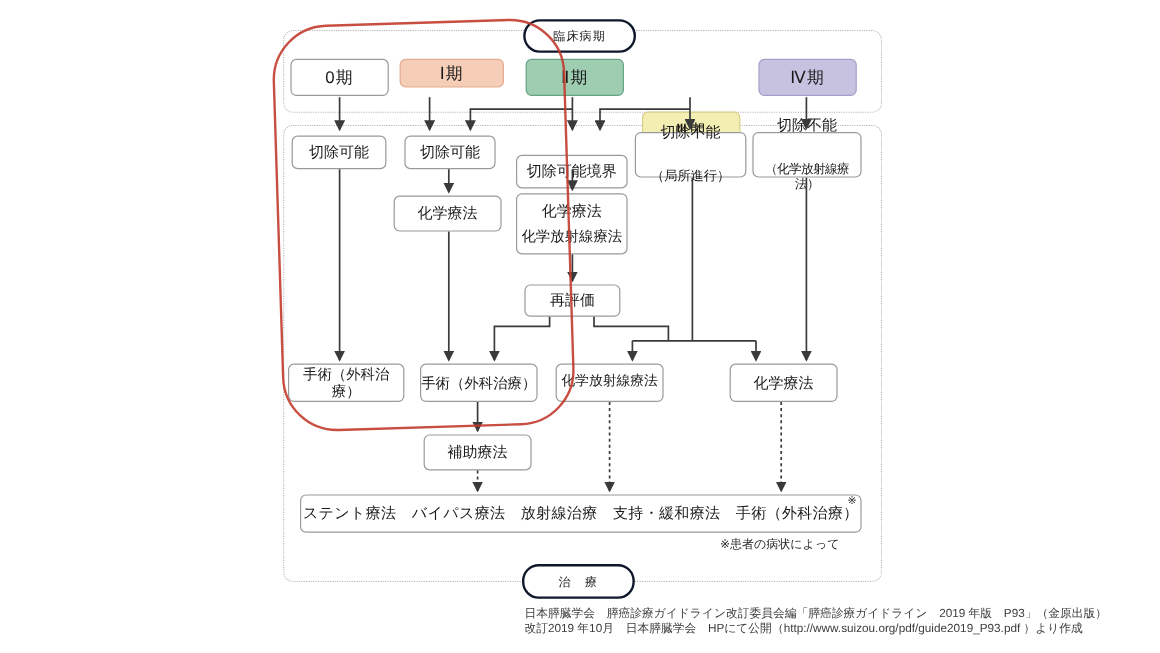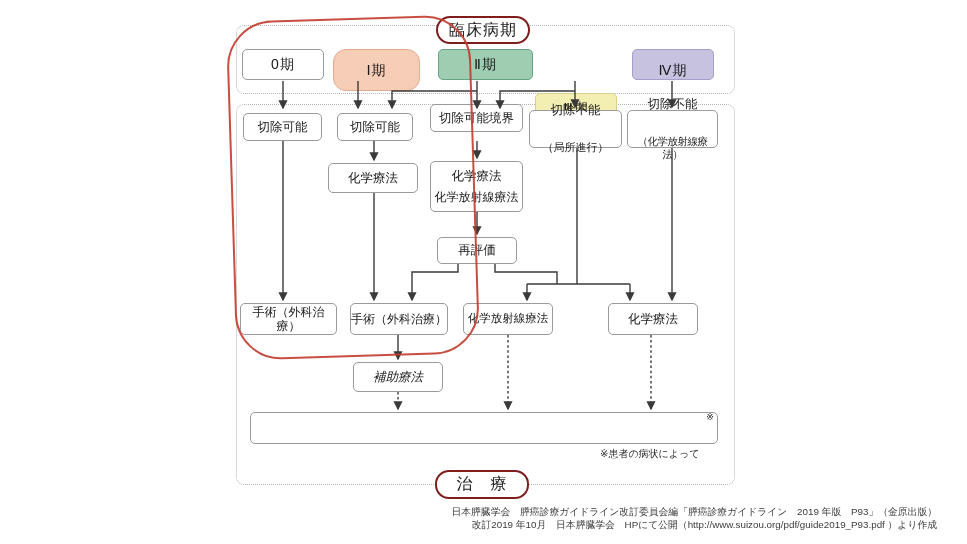--- a/index.html
+++ b/index.html
@@ -5,40 +5,40 @@
   html,body{margin:0;padding:0;background:#fff;}
   .stage-canvas{
     position:relative;width:967px;height:544px;background:#ffffff;overflow:hidden;
     font-family:"Liberation Sans","DejaVu Sans",sans-serif;color:#1a1a1a;
   }
   .dotted-section{
     position:absolute;border:1px dotted #b5b5b5;border-radius:8px;background:transparent;
   }
   .oval{
     position:absolute;display:flex;align-items:center;justify-content:center;
-    background:#fff;border:2px solid #7f1d1d;border-radius:14px;
-    font-size:16px;letter-spacing:1px;z-index:5;font-family:Liberation Serif, serif;
+    background:#fff;border:2px solid #0f172a;border-radius:14px;
+    font-size:10px;letter-spacing:1px;z-index:5;font-family:Liberation Serif, serif;
   }
   .fbox{
     position:absolute;display:flex;flex-direction:column;align-items:center;justify-content:center;
     background:#fff;border:1px solid #9a9a9a;border-radius:5px;
     font-size:12.5px;line-height:1.2;text-align:center;z-index:3;box-sizing:border-box;
   }
   .fbox .l2{font-size:11px;margin-top:23px;}
   .fbox.meta .l2{font-size:10.5px;letter-spacing:-0.5px;}
   .stagebox{font-size:14px;letter-spacing:1px;}
   .widebox{font-size:12.5px;letter-spacing:0.3px;}
   .supmark{position:absolute;top:0px;right:3px;font-size:9px;line-height:9px;}
   .note{
     position:absolute;left:600px;top:447px;width:124px;text-align:left;
     font-size:10px;color:#2a2a2a;z-index:4;
   }
   .footer{
     position:absolute;left:437px;top:505px;width:500px;
-    font-size:9.8px;line-height:1.35;color:#3c3c3c;z-index:4;text-align:right;
+    font-size:9.8px;line-height:1.35;color:#3c3c3c;z-index:4;
   }
   svg.overlay{position:absolute;left:0;top:0;z-index:6;pointer-events:none;}
   .ln{stroke:#3a3a3a;stroke-width:1.4;fill:none;}
   .dash{stroke-dasharray:2.5 2.6;}
 </style>
 </head>
 <body>
 
 <div class="stage-canvas">
 
@@ -48,40 +48,40 @@
   <div class="oval" style="left:436px;top:16px;width:90px;height:24px;">
     <span>臨床病期</span>
   </div>
   <div class="oval" style="left:435px;top:470px;width:90px;height:25px;text-align:center;">
     <span>治　療</span>
   </div>
 
   <div class="fbox stagebox" style="left: 242px; top: 49px; width: 82px; height: 31px; background: rgb(255, 255, 255); border-color: rgb(154, 154, 154);">
     <span>0期</span>
   </div>
-  <div class="fbox stagebox" style="left: 333px; top: 49px; width: 87px; height: 42px; background: rgb(246, 205, 182); border-color: rgb(227, 171, 144); border-radius: 13px;">
+  <div class="fbox stagebox" style="left: 333px; top: 49px; width: 87px; height: 24px; background: rgb(246, 205, 182); border-color: rgb(227, 171, 144);">
     <span>Ⅰ期</span>
   </div>
-  <div class="fbox stagebox" style="left: 438px; top: 49px; width: 95px; height: 31px; background: rgb(158, 205, 178); border-color: rgb(103, 163, 132);">
+  <div class="fbox stagebox" style="left: 438px; top: 49px; width: 82px; height: 31px; background: rgb(158, 205, 178); border-color: rgb(103, 163, 132);">
     <span>Ⅱ期</span>
   </div>
   <div class="fbox stagebox" style="left: 535px; top: 49px; width: 82px; height: 31px; background: rgb(243, 238, 178); border-color: rgb(217, 207, 136); margin-top: 44px;">
     <span>Ⅲ期</span>
   </div>
-  <div class="fbox stagebox" style="left: 632px; top: 49px; width: 82px; height: 31px; background: rgb(199, 194, 224); border-color: rgb(165, 159, 201); justify-content: flex-end;">
+  <div class="fbox stagebox" style="left: 632px; top: 49px; width: 82px; height: 31px; background: rgb(199, 194, 224); border-color: rgb(165, 159, 201);">
     <span>Ⅳ期</span>
   </div>
 
   <div class="fbox" style="left:243px;top:113px;width:79px;height:28px;">
     <span>切除可能</span>
   </div>
   <div class="fbox" style="left:337px;top:113px;width:76px;height:28px;">
     <span>切除可能</span>
   </div>
-  <div class="fbox" style="left:430px;top:104px;width:93px;height:28px;text-align:center;">
+  <div class="fbox" style="left:430px;top:129px;width:93px;height:28px;text-align:center;">
     <span>切除可能境界</span>
   </div>
   <div class="fbox" style="left:529px;top:110px;width:93px;height:38px;">
     <span>切除不能</span>
     <span class="l2">（局所進行）</span>
   </div>
   <div class="fbox meta" style="left:627px;top:110px;width:91px;height:38px;">
     <span>切除不能</span>
     <span class="l2">（化学放射線療法）</span>
   </div>
@@ -104,25 +104,26 @@
   <div class="fbox" style="left:350px;top:303px;width:98px;height:32px;font-size:12px;">
     <span>手術（外科治療）</span>
   </div>
   <div class="fbox" style="left:463px;top:303px;width:90px;height:32px;font-size:11.5px;">
     <span>化学放射線療法</span>
   </div>
   <div class="fbox" style="left:608px;top:303px;width:90px;height:32px;">
     <span>化学療法</span>
   </div>
 
-  <div class="fbox" style="left:353px;top:362px;width:90px;height:30px;font-style:italic;">
+  <div class="fbox" style="left:353px;top:362px;width:90px;height:30px;">
     <span>補助療法</span>
   </div>
 
   <div class="fbox widebox" style="left:250px;top:412px;width:468px;height:32px;">
+    <span>ステント療法　バイパス療法　放射線治療　支持・緩和療法　手術（外科治療）</span>
     <span class="supmark">※</span>
   </div>
 
   <div class="note">※患者の病状によって</div>
   <div class="footer">
     <div>日本膵臓学会　膵癌診療ガイドライン改訂委員会編「膵癌診療ガイドライン　2019 年版　P93」（金原出版）</div>
     <div>改訂2019 年10月　日本膵臓学会　HPにて公開（http://www.suizou.org/pdf/guide2019_P93.pdf ）より作成</div>
   </div>
 
   <svg class="overlay" width="967" height="544" viewBox="0 0 967 544">

